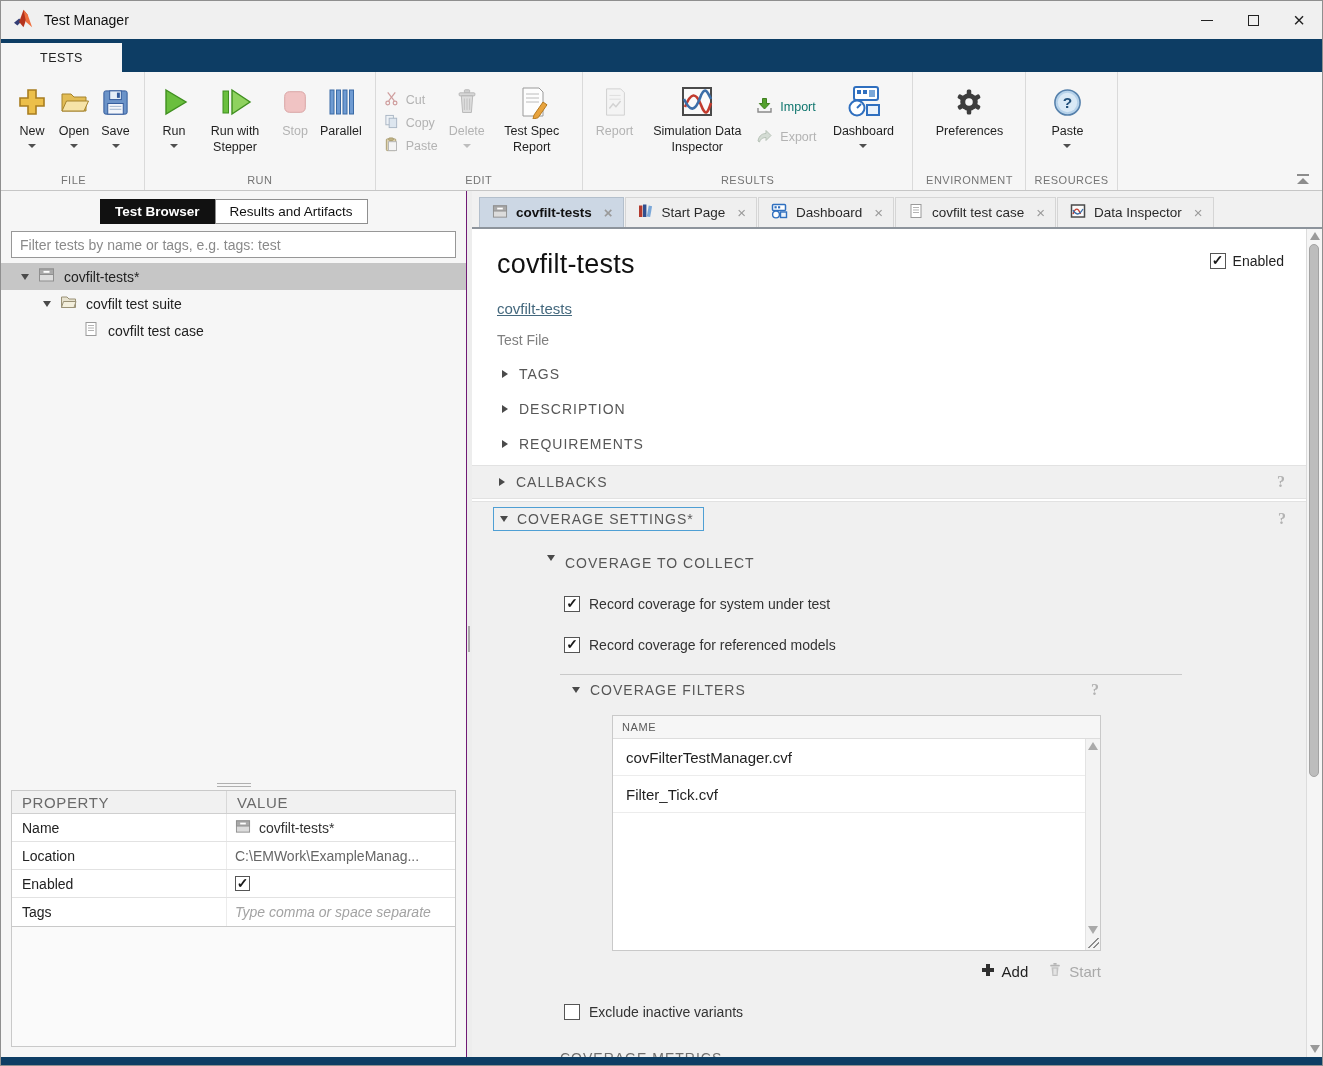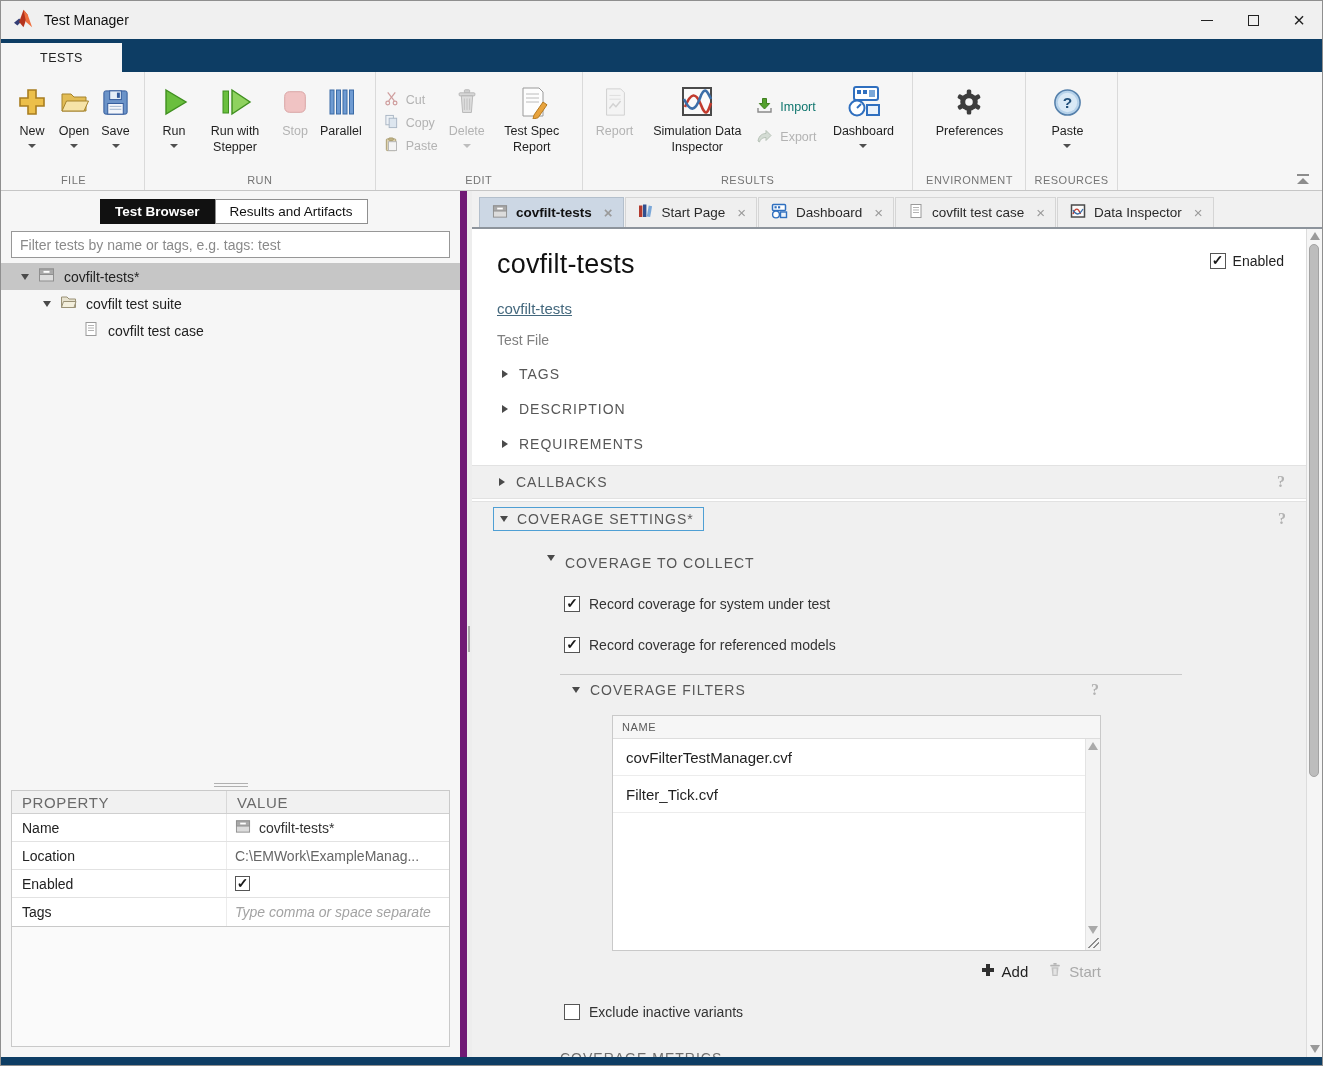--- a/index.html
+++ b/index.html
@@ -35,21 +35,21 @@
   .disabled .caret-down { border-top-color:#bdbdbd; }
   .sstack { display:flex; flex-direction:column; gap:5px; padding-top:10px; margin-right:6px; }
   .sbtn { display:flex; align-items:center; gap:7px; font-size:12.5px; color:#0f766e; }
   .sbtn.disabled { color:#b3b3b3; }
   .collapse-ribbon { position:absolute; right:12px; bottom:6px; width:14px; display:flex; flex-direction:column; align-items:center; gap:2px; }
   .collapse-ribbon .bar { width:12px; border-top:2px solid #8c8c8c; }
   .tri-up-sm { width:0; height:0; border-left:6px solid transparent; border-right:6px solid transparent; border-bottom:6px solid #8c8c8c; }
 
   
   .leftpanel { position:absolute; left:0; top:190px; width:466px; bottom:8px; background:#f6f6f6;
-    border-right:7px solid #701a75; display:flex; flex-direction:column; }
+    border-right:1px solid #701a75; display:flex; flex-direction:column; }
   .vsplit { position:absolute; left:466px; top:190px; bottom:8px; width:5px; background:#ededed; }
   .vsplit .grip { position:absolute; top:435px; left:1px; width:2px; height:26px; border-left:1px solid #aaa; border-right:1px solid #aaa; }
   .rightpanel { position:absolute; left:471px; right:0; top:190px; bottom:8px; background:#f1f1f1; }
   .bottomstrip { position:absolute; left:0; right:0; bottom:0; height:8px; background:#0d3d64; }
 
   
   .lp-tabs { display:flex; margin:8px 0 0 99px; height:25px; }
   .lp-tab { display:flex; align-items:center; justify-content:center; font-size:13.5px; padding:0 14px; border:1px solid #8f8f8f; background:#fff; color:#111; }
   .lp-tab.active { background:#111; color:#fff; font-weight:bold; border-color:#111; }
   .filter-input { margin:7px 10px 0 10px; height:27px; border:1px solid #979797; background:#fff; padding:0 8px; font-size:14px; font-family:inherit; color:#333; }

